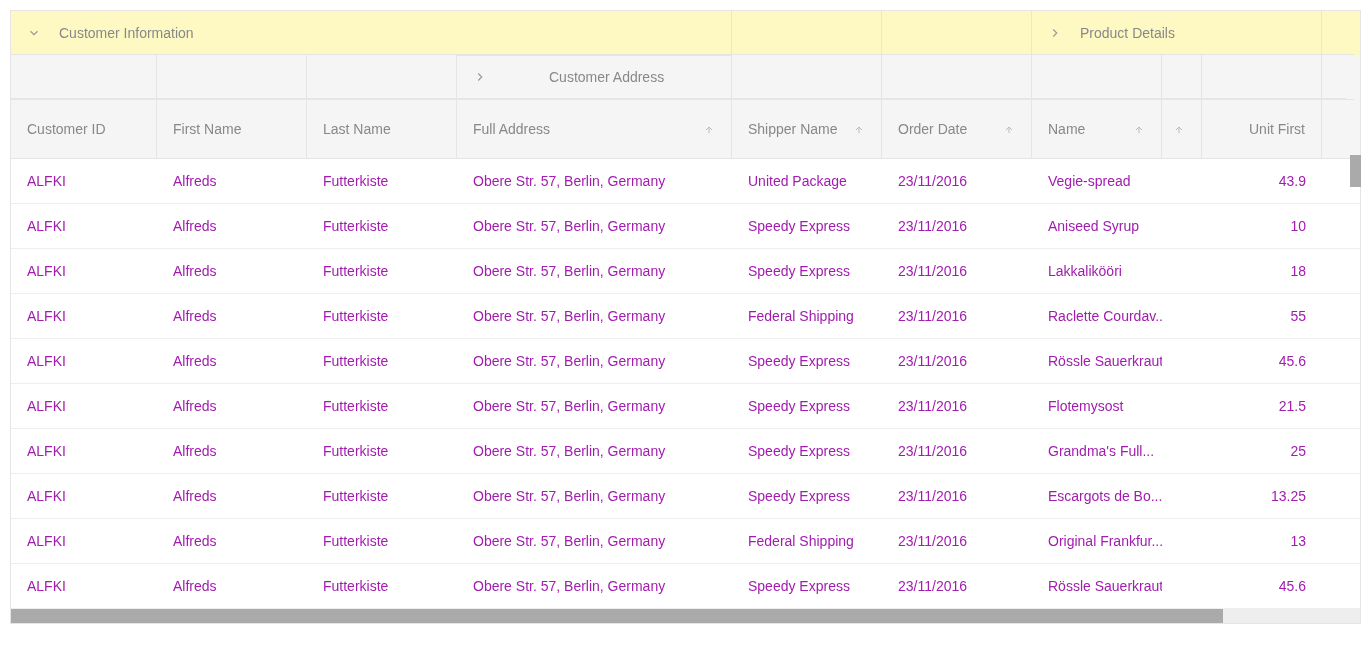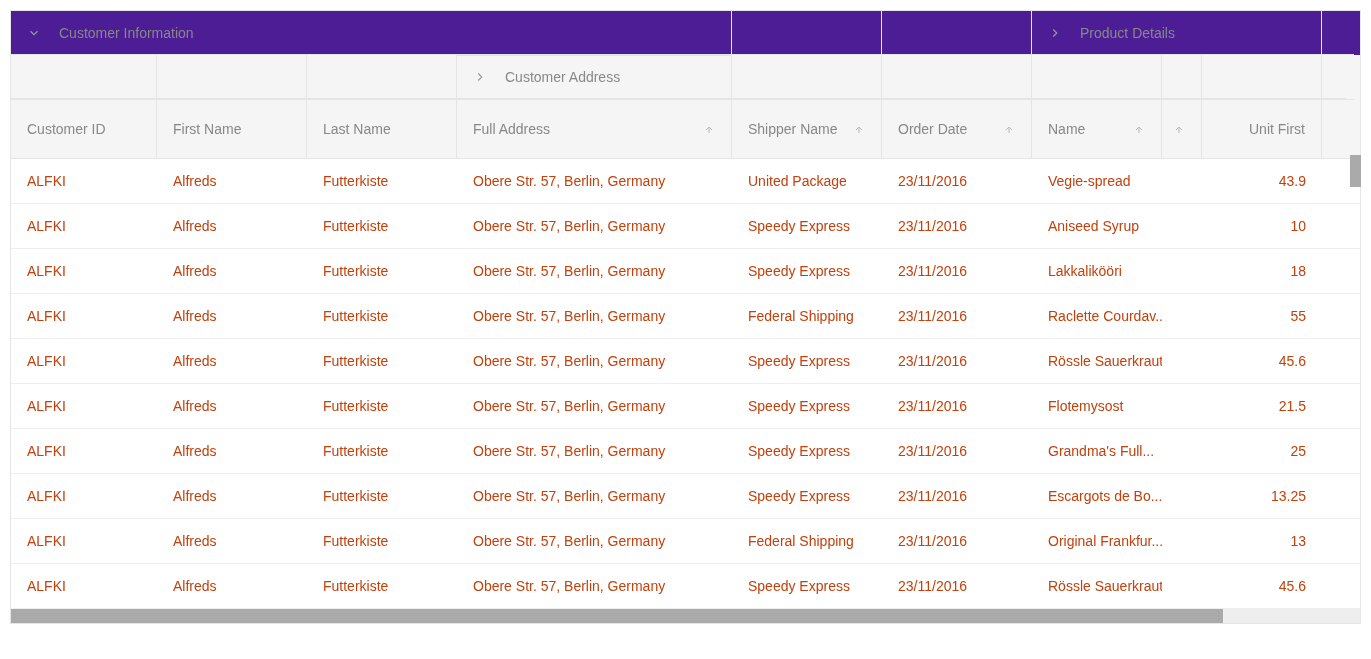--- a/index.html
+++ b/index.html
@@ -15,21 +15,21 @@
     border: 1px solid #e5e5e5;
     background: #ffffff;
     width: 1351px;
     position: relative;
   }
   .header-area {
     background: #f5f5f5;
   }
   .group-row {
     display: flex;
-    background: #4c1d95;
+    background: #fef9c3;
   }
   .group-cell {
     display: flex;
     align-items: center;
     padding: 0 16px;
     height: 44px;
     border-bottom: 1px solid #e5e5e5;
     color: #888888;
     font-weight: 500;
   }
@@ -59,21 +59,21 @@
   .col-header.sortable { justify-content: space-between; }
   .col-header.right-align { justify-content: flex-end; }
   .sort-icon { color: #bbbbbb; display:inline-flex; margin-left:8px; }
   .sort-icon svg { width:12px; height:12px; stroke:#bbbbbb; stroke-width:2px; fill:none; }
   .data-area { }
   .data-row {
     display: flex;
     height: 45px;
     align-items: stretch;
     border-bottom: 1px solid #eeeeee;
-    color: #c2410c;
+    color: #a21caf;
   }
   .data-cell {
     display: flex;
     align-items: center;
     padding: 0 16px;
     overflow: hidden;
     white-space: nowrap;
     text-overflow: ellipsis;
   }
   .data-cell.right-align { justify-content: flex-end; }
@@ -132,21 +132,21 @@
         </span>
         <span class="group-label">Product Details</span>
       </div>
       <div class="group-cell" style="width:24px;"></div>
     </div>
 
     <div class="subgroup-row">
       <div class="subgroup-spacer bordered-right w-custid" style="border-right:1px solid #e5e5e5;"></div>
       <div class="subgroup-spacer bordered-right w-first" style="border-right:1px solid #e5e5e5;"></div>
       <div class="subgroup-spacer bordered-right w-last" style="border-right:1px solid #e5e5e5;"></div>
-      <div class="group-cell bordered-right w-addr" style="border-top:1px solid #e5e5e5;">
+      <div class="group-cell bordered-right w-addr" style="border-top:1px solid #e5e5e5;gap:44px;">
         <span class="toggle-icon">
           <svg viewBox="0 0 24 24">
               <polyline points="9 6 15 12 9 18"></polyline>
             </svg>
         </span>
         <span class="group-label">Customer Address</span>
       </div>
       <div class="subgroup-spacer bordered-right w-ship" style="border-right:1px solid #e5e5e5;"></div>
       <div class="subgroup-spacer bordered-right w-date" style="border-right:1px solid #e5e5e5;"></div>
       <div class="subgroup-spacer bordered-right w-name" style="border-right:1px solid #e5e5e5;"></div>

